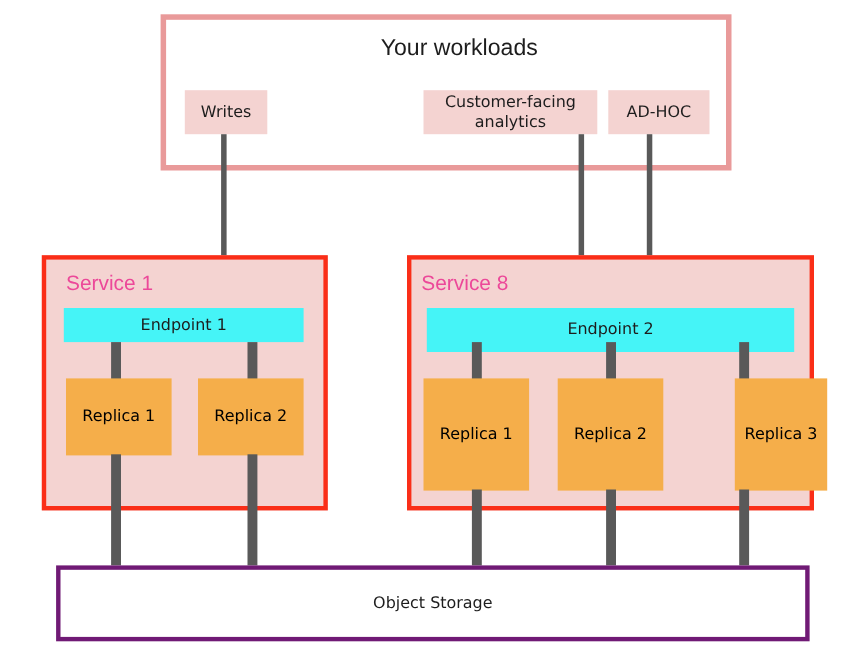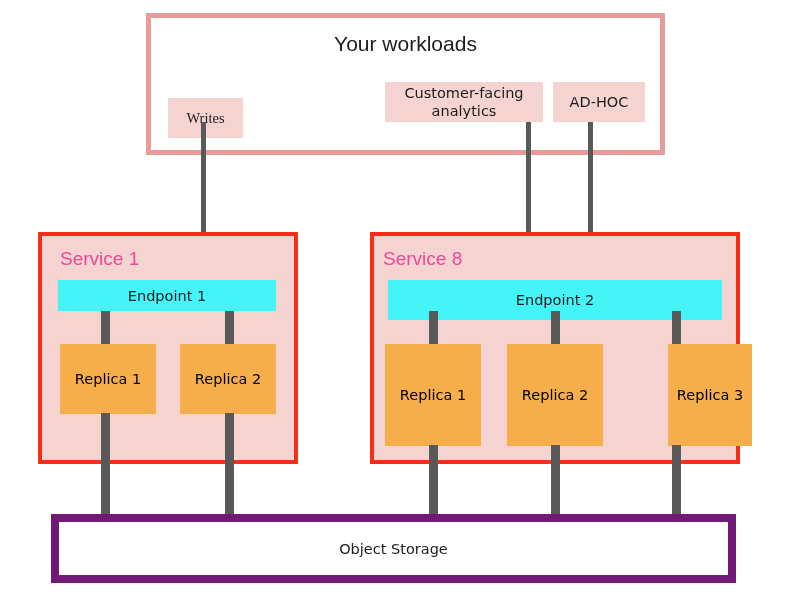--- a/index.html
+++ b/index.html
@@ -29,37 +29,38 @@
   }
   .workloads-title {
     position: absolute;
     left: 146px;
     top: 32px;
     width: 519px;
     text-align: center;
     font-size: 21px;
     color: #1d1d1d;
     font-family: "Liberation Sans", sans-serif;
+    padding-left: 12px;
   }
 
   
   .chip {
     position: absolute;
     background: #f4d3d1;
     color: #1d1d1d;
     font-size: 14.5px;
     display: flex;
     align-items: center;
     justify-content: center;
     text-align: center;
     line-height: 1.25;
     box-sizing: border-box;
     font-family: "DejaVu Sans", sans-serif;
   }
-  #chip-writes   { left: 168px; top: 98px;  width: 75px;  height: 40px; font-family: Liberation Serif, serif; }
+  #chip-writes   { left: 168px; top: 82px;  width: 75px;  height: 40px; }
   #chip-analytics{ left: 385px; top: 82px;  width: 158px; height: 40px; }
   #chip-adhoc    { left: 553px; top: 82px;  width: 92px;  height: 40px; }
 
   
   .arrow {
     position: absolute;
     width: 5px;
     background: #595959;
   }
   .arrowhead {
@@ -149,21 +150,21 @@
   #conn-s2-r2-os { left: 551px; top: 445px; height: 71px; }
   #conn-s2-r3-os { left: 672px; top: 445px; height: 71px; }
 
   
   .object-storage {
     position: absolute;
     left: 51px;
     top: 514px;
     width: 685px;
     height: 69px;
-    border: 8px solid #701a75;
+    border: 4px solid #701a75;
     background: #ffffff;
     display: flex;
     align-items: center;
     justify-content: center;
     font-size: 14.5px;
     color: #1d1d1d;
     box-sizing: border-box;
     font-family: "DejaVu Sans", sans-serif;
   }
 </style>

